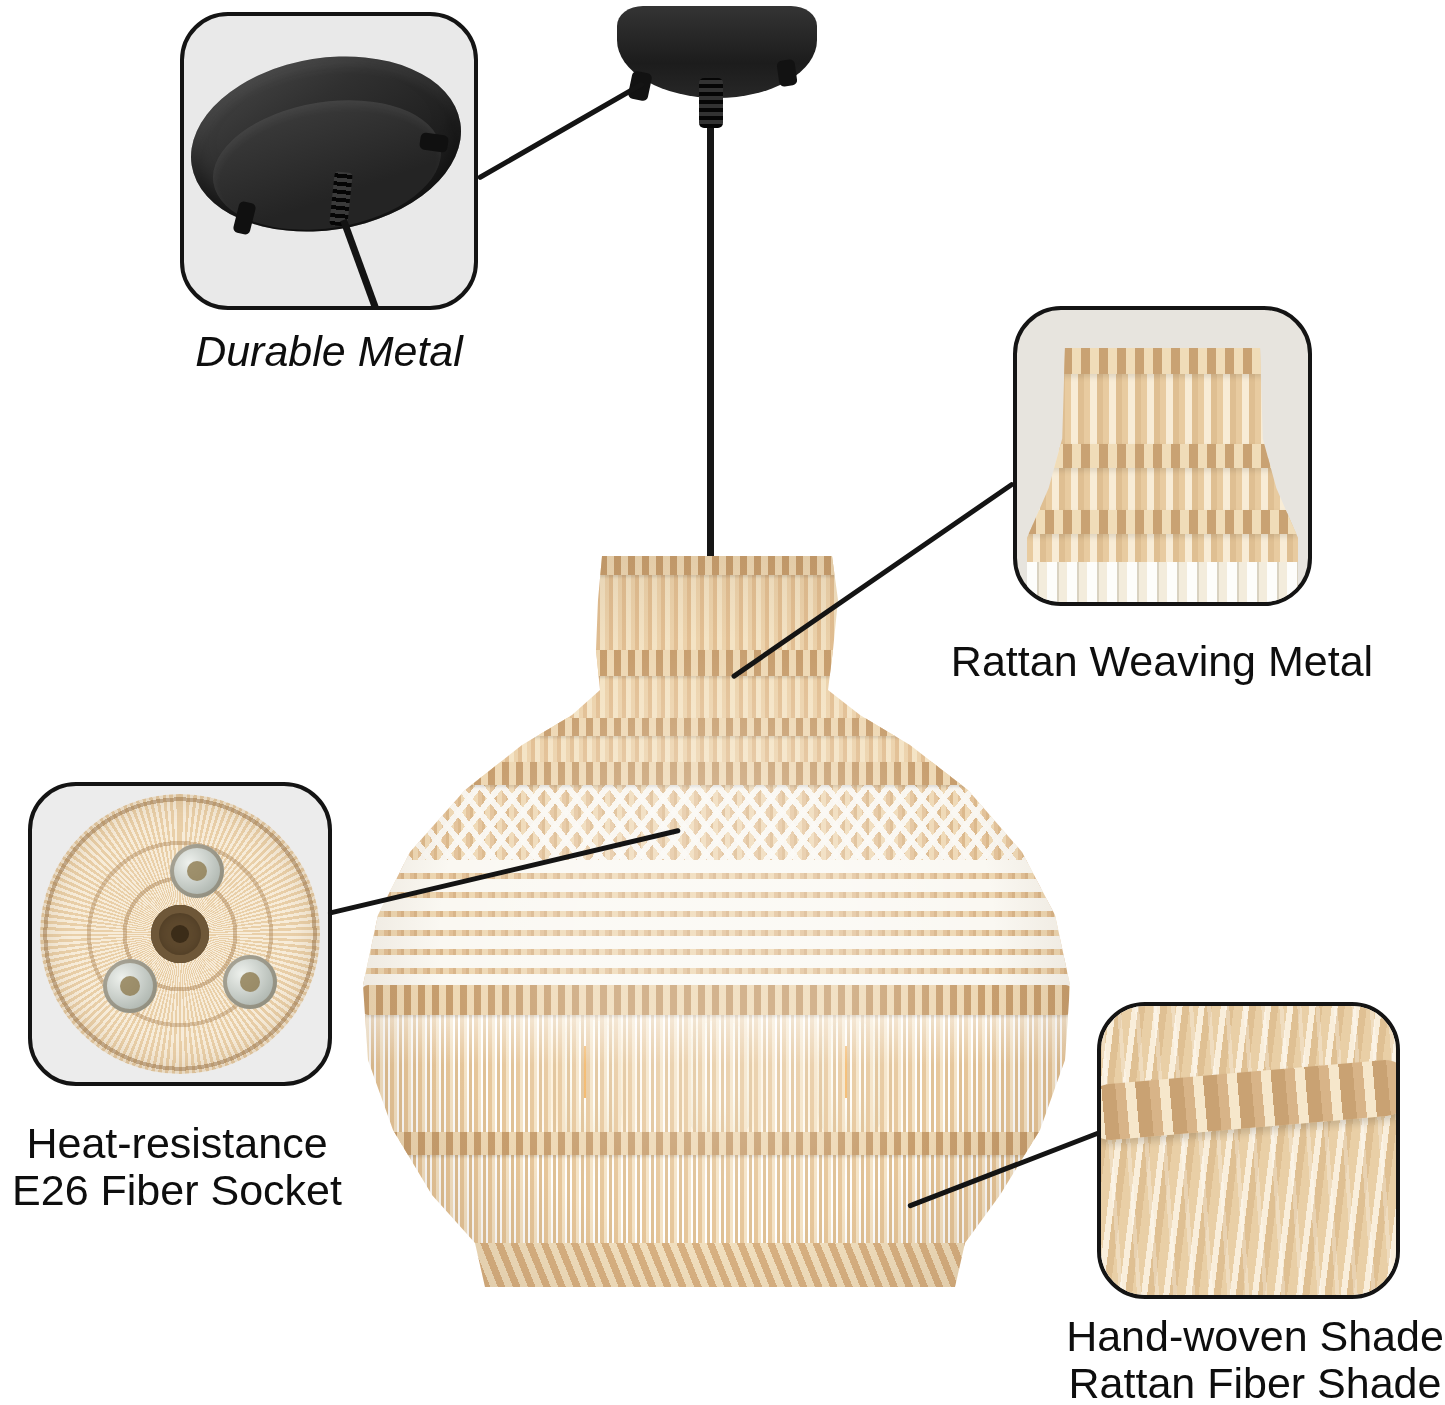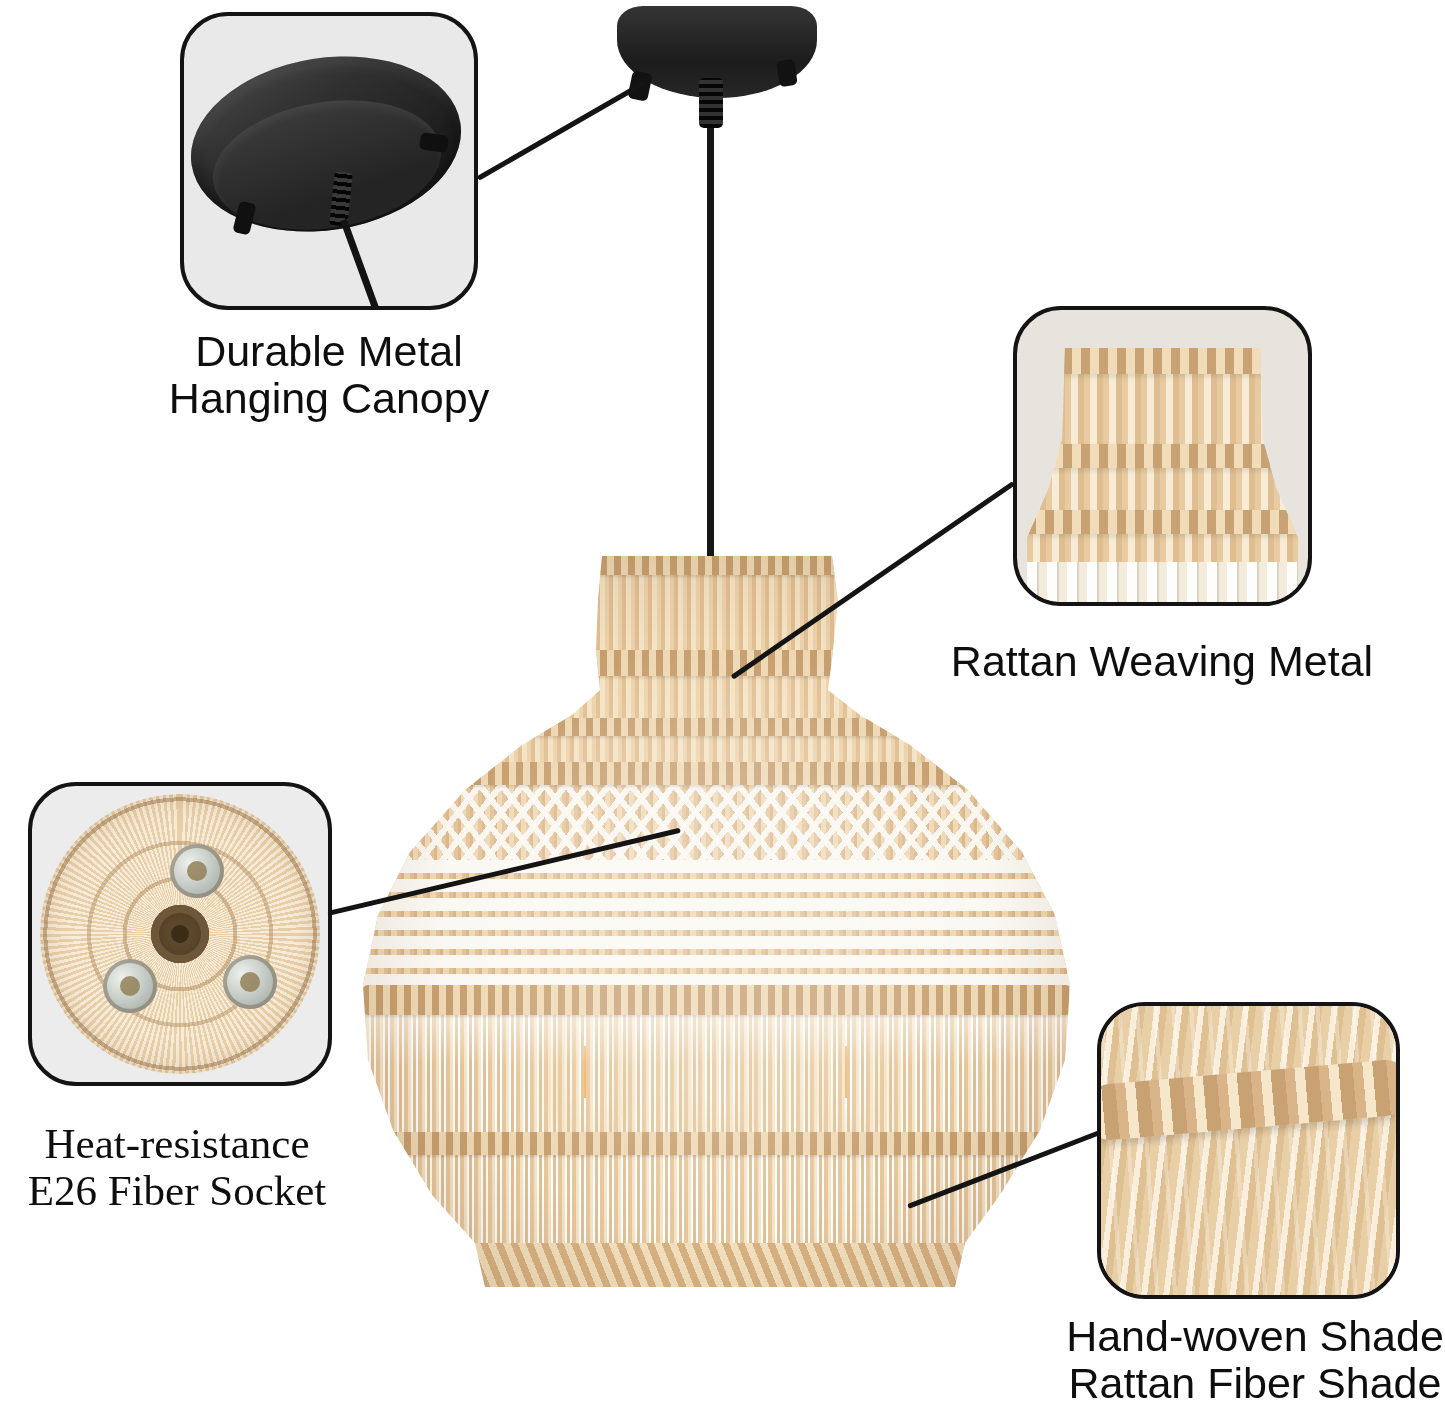--- a/index.html
+++ b/index.html
@@ -177,28 +177,27 @@
   <div class="callout" style="left:1097px;top:1002px;width:295px;height:289px;background:#f7f3ea;">
     <div class="f-reeds"></div>
     <div class="f-knots" style="top:66px;"></div>
   </div>
 
   <div class="line" style="left:478px;top:176px;width:191px;transform:rotate(-29.9deg);"></div>
   <div class="line" style="left:732px;top:675px;width:342px;transform:rotate(-34.6deg);"></div>
   <div class="line" style="left:328px;top:911px;width:362px;transform:rotate(-13.3deg);"></div>
   <div class="line" style="left:908px;top:1204px;width:206px;transform:rotate(-21.1deg);"></div>
 
-  <div class="caption" style="left:329px;top:328px;">
+  <div class="caption" style="left:329px;top:328px;font-style:italic;">
     <div>Durable Metal</div>
-    <div>Hanging Canopy</div>
   </div>
   <div class="caption" style="left:1162px;top:638px;">
     <div>Rattan Weaving Metal</div>
   </div>
-  <div class="caption" style="left:177px;top:1120px;font-family:Liberation Serif, serif;">
+  <div class="caption" style="left:177px;top:1120px;">
     <div>Heat-resistance</div>
     <div>E26 Fiber Socket</div>
   </div>
   <div class="caption" style="left:1255px;top:1313px;">
     <div>Hand-woven Shade</div>
     <div>Rattan Fiber Shade</div>
   </div>
 
 </div>
 

